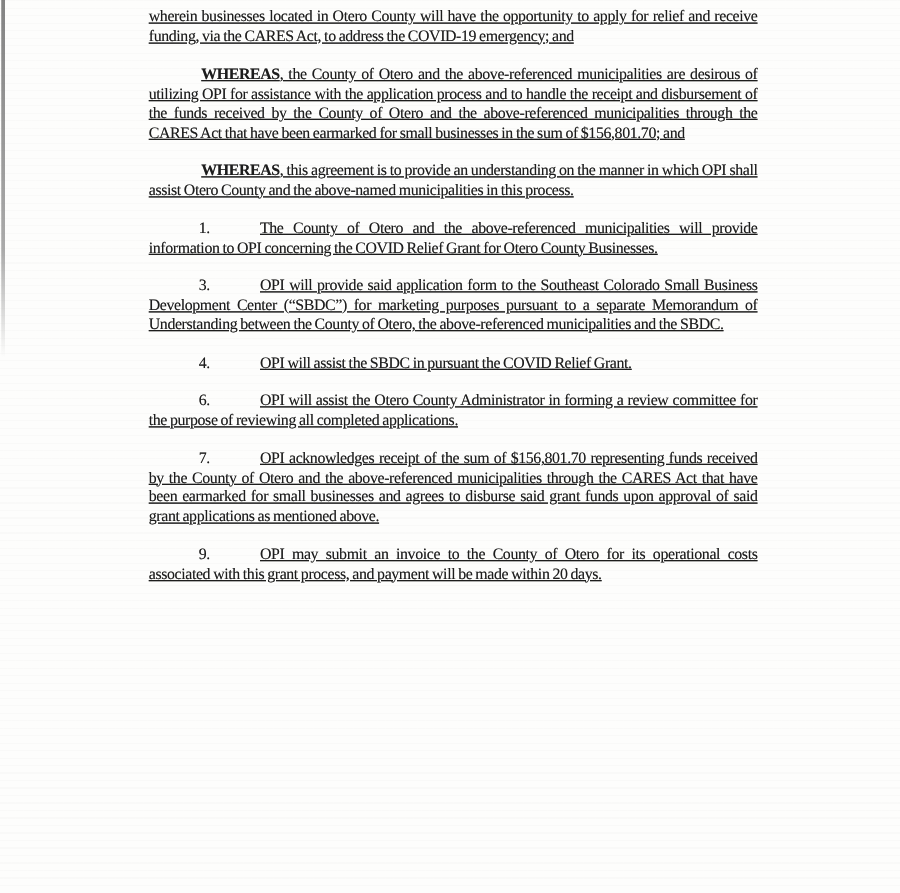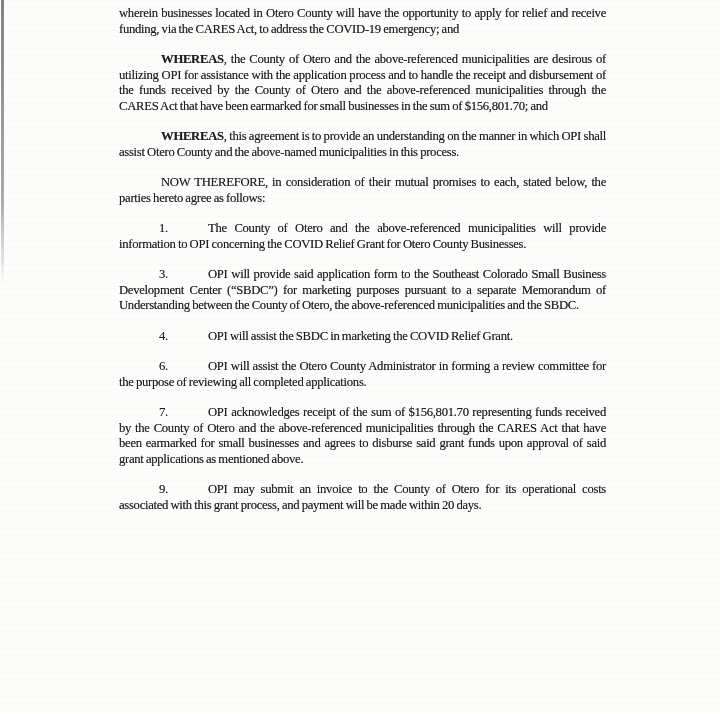--- a/index.html
+++ b/index.html
@@ -27,20 +27,21 @@
     top: 6px;
     width: 487px;
     font-family: "Liberation Serif", "DejaVu Serif", serif;
     font-size: 12.7px;
     line-height: 15.5px;
     letter-spacing: -0.3px;
     word-spacing: -0.5px;
     color: #1d1d1d;
     text-align: justify;
     text-shadow: 0 0 0.4px rgba(20,20,20,0.5);
+    text-decoration: underline;
   }
   .text-block p { margin: 0; }
   .text-block p + p { margin-top: 15px; }
   .ind { text-indent: 42px; }
   .item { text-indent: 40px; }
   .num {
     display: inline-block;
     width: 49px;
     text-indent: 0;
   }
@@ -53,28 +54,27 @@
   <div class="scan-line"></div>
 
   <div class="text-block">
 
     <p class="cont">wherein businesses located in Otero County will have the opportunity to apply for relief and receive funding, via the CARES Act, to address the COVID-19 emergency; and</p>
 
     <p class="ind"><span class="lead">WHEREAS</span><span>, the County of Otero and the above-referenced municipalities are desirous of utilizing OPI for assistance with the application process and to handle the receipt and disbursement of the funds received by the County of Otero and the above-referenced municipalities through the CARES Act that have been earmarked for small businesses in the sum of $156,801.70; and</span></p>
 
     <p class="ind"><span class="lead">WHEREAS</span><span>, this agreement is to provide an understanding on the manner in which OPI shall assist Otero County and the above-named municipalities in this process.</span></p>
 
-    <p class="ind">NOW THEREFORE, in consideration of their mutual promises to each, stated below, the parties hereto agree as follows:</p>
 
     <p class="item"><span class="num">1.</span><span>The County of Otero and the above-referenced municipalities will provide information to OPI concerning the COVID Relief Grant for Otero County Businesses.</span></p>
 
 
     <p class="item"><span class="num">3.</span><span>OPI will provide said application form to the Southeast Colorado Small Business Development Center (“SBDC”) for marketing purposes pursuant to a separate Memorandum of Understanding between the County of Otero, the above-referenced municipalities and the SBDC.</span></p>
 
-    <p class="item"><span class="num">4.</span><span>OPI will assist the SBDC in marketing the COVID Relief Grant.</span></p>
+    <p class="item"><span class="num">4.</span><span>OPI will assist the SBDC in pursuant the COVID Relief Grant.</span></p>
 
 
     <p class="item"><span class="num">6.</span><span>OPI will assist the Otero County Administrator in forming a review committee for the purpose of reviewing all completed applications.</span></p>
 
     <p class="item"><span class="num">7.</span><span>OPI acknowledges receipt of the sum of $156,801.70 representing funds received by the County of Otero and the above-referenced municipalities through the CARES Act that have been earmarked for small businesses and agrees to disburse said grant funds upon approval of said grant applications as mentioned above.</span></p>
 
 
     <p class="item"><span class="num">9.</span><span>OPI may submit an invoice to the County of Otero for its operational costs associated with this grant process, and payment will be made within 20 days.</span></p>
 
   </div>

